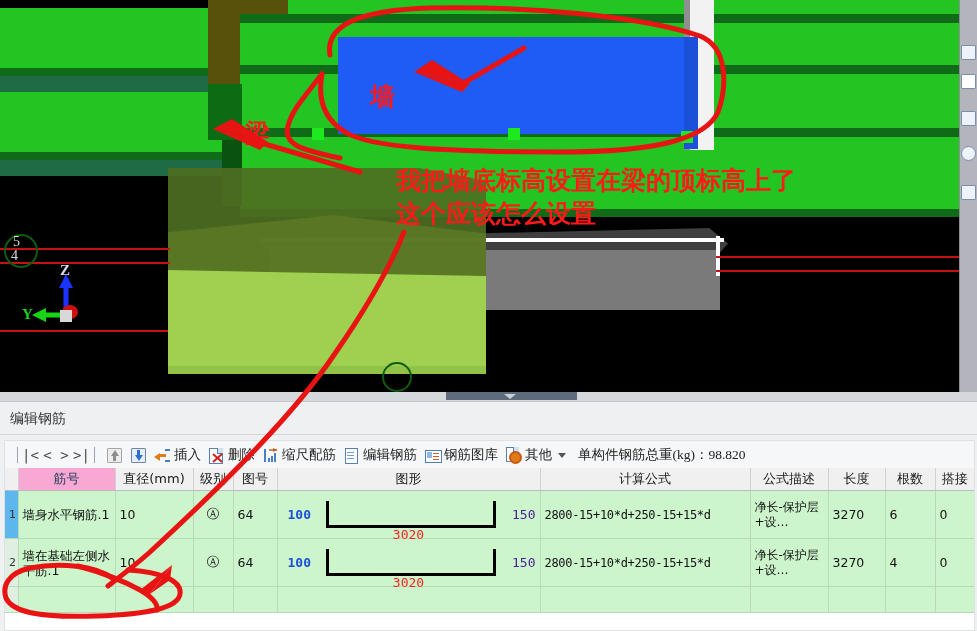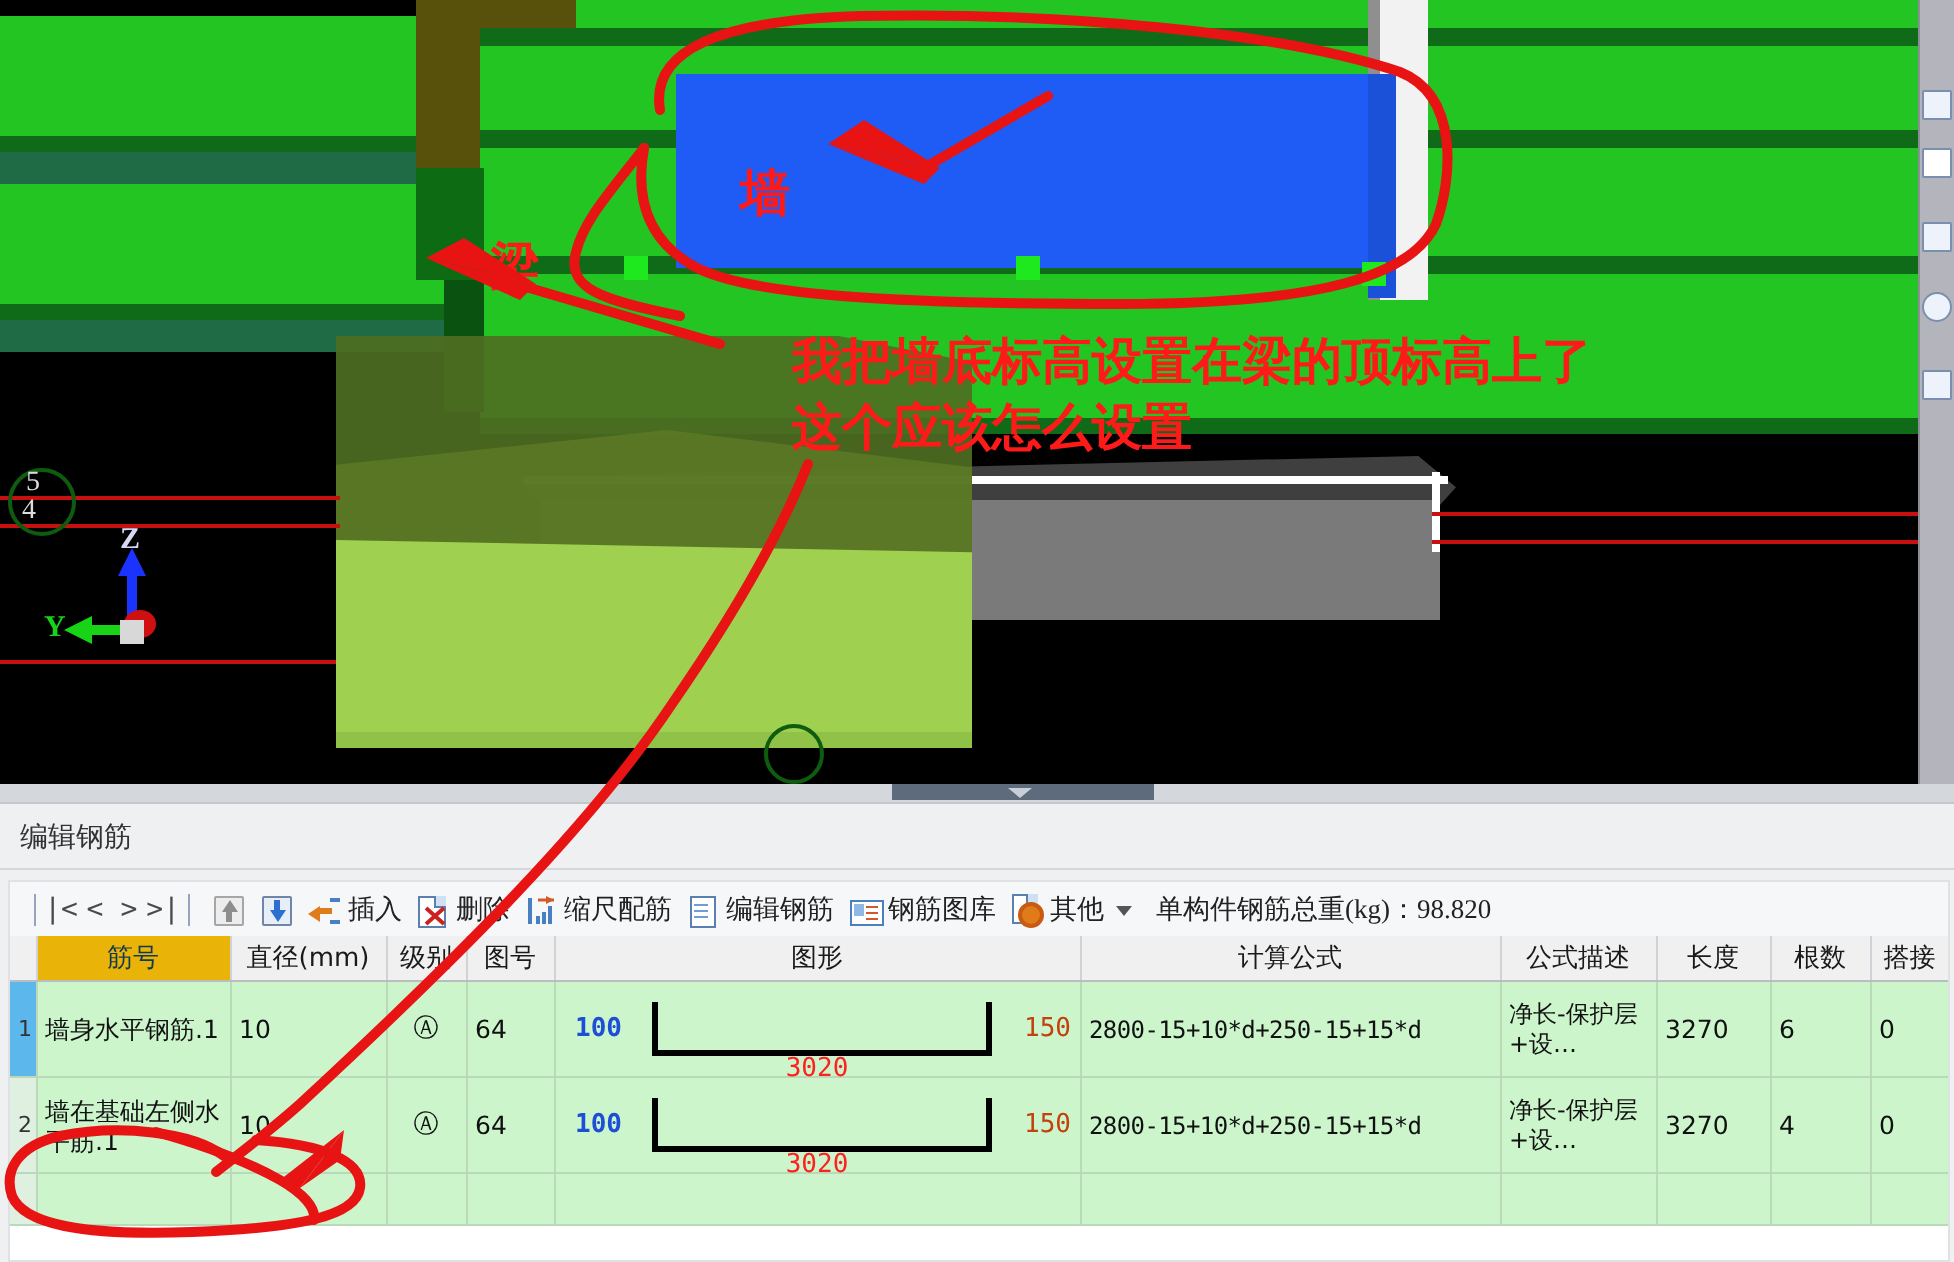--- a/index.html
+++ b/index.html
@@ -217,21 +217,21 @@
     border:1px solid #dfe2e5;border-top:none;background:#fff;overflow:hidden;
   }
   table{border-collapse:collapse;table-layout:fixed;width:969px;}
   thead th{
     height:20px;background:#f0f0f0;border-right:1px solid #cfd2d6;
     border-bottom:1px solid #b9bcc0;
     font-size:13px;font-weight:normal;color:#1a1a1a;
     font-family:"DejaVu Sans",sans-serif;
   }
   thead th.rowhdr{background:#f0f0f0;border-right:1px solid #cfd2d6;}
-  thead th.sel{background:#eab308;color:#103a52;}
+  thead th.sel{background:#f9a8d4;color:#103a52;}
   tbody td{
     background:#ccf5cc;border-right:1px solid #b9d9b9;
     border-bottom:1px solid #b9d9b9;
     font-size:12.5px;color:#111;padding:0 4px;
     font-family:"DejaVu Sans",sans-serif;
     vertical-align:middle;
   }
   tbody td.rownum{
     background:#dfefe0;text-align:right;padding-right:2px;
     font-size:11px;color:#333;
@@ -239,21 +239,21 @@
   tbody tr.r1 td.rownum{background:#5cb8ec;}
   td.name{line-height:15px;}
   td.ctr{text-align:center;}
   td.formula{font-family:"DejaVu Sans Mono",monospace;font-size:12px;letter-spacing:-0.3px;}
   td.desc{line-height:15px;font-size:12px;}
   .row-tall{height:48px;}
 
   
   .shape-wrap{position:relative;height:40px;width:100%;}
   .shape-left{position:absolute;left:10px;top:12px;font-size:13px;font-family:"DejaVu Sans Mono",monospace;color:#1d4ed8;font-weight:bold;}
-  .shape-right{position:absolute;right:4px;top:12px;font-size:13px;font-family:"DejaVu Sans Mono",monospace;color:#c2410c;}
+  .shape-right{position:absolute;right:4px;top:12px;font-size:13px;font-family:"DejaVu Sans Mono",monospace;color:#4c1d95;}
   .shape-u{
     position:absolute;left:48px;top:6px;right:44px;height:24px;
     border-left:3px solid #000;border-right:3px solid #000;border-bottom:3px solid #000;
   }
   .shape-val{
     position:absolute;left:0;right:0;top:10px;text-align:center;
     color:#ff2020;font-size:13px;font-family:"DejaVu Sans Mono",monospace;margin-top:22px;
   }
 
   

